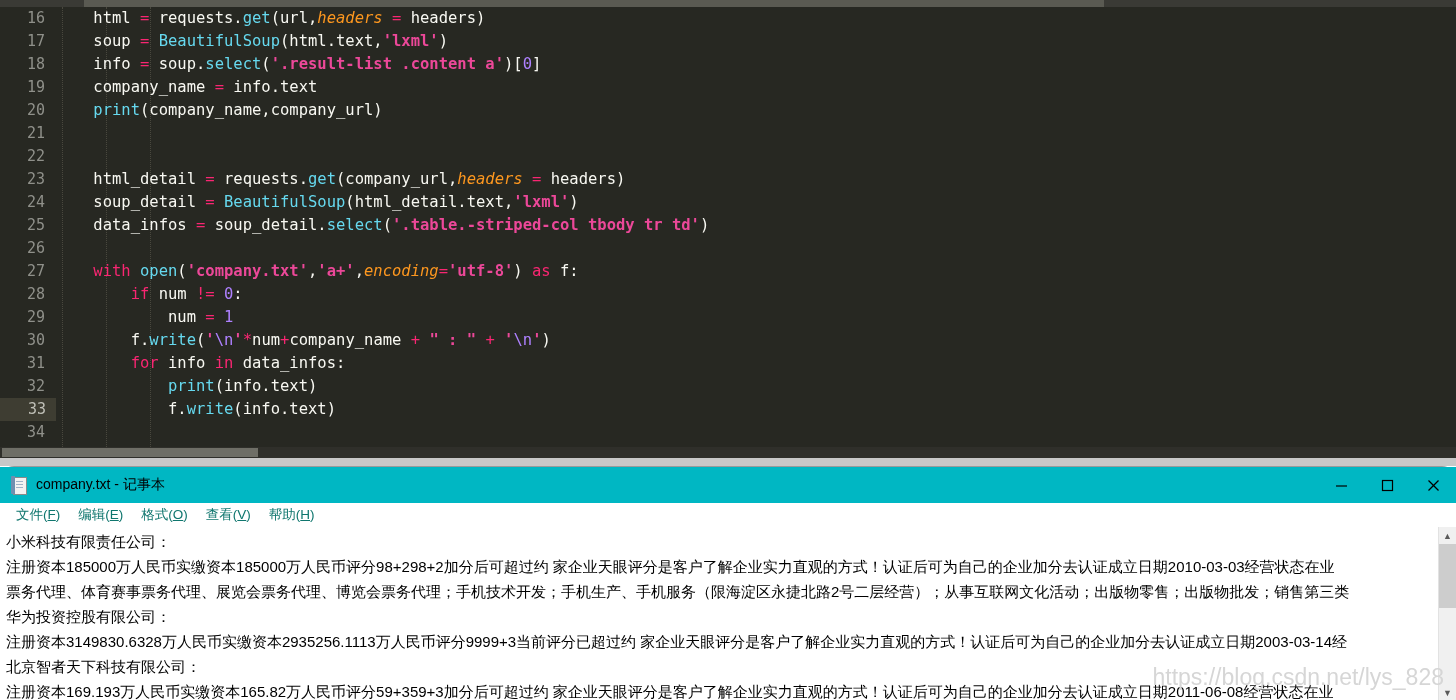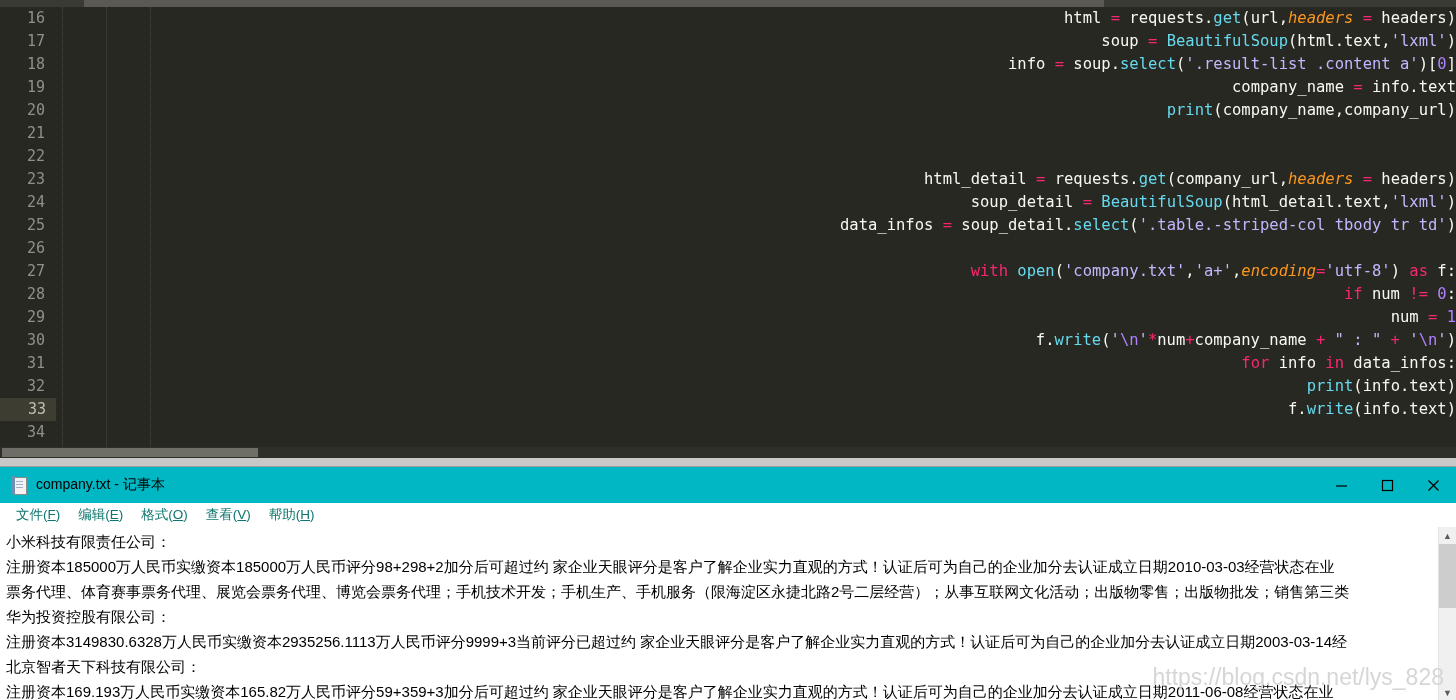--- a/index.html
+++ b/index.html
@@ -87,21 +87,20 @@
   .ig3 { left: 94px; }
   .code-lines .cl {
     height: 23px;
     line-height: 23px;
     font-family: "DejaVu Sans Mono", monospace;
     font-size: 15.5px;
     white-space: pre;
     color: #f8f8f2;
     position: relative;
     z-index: 2;
-    text-align: right;
   }
   .editor-botscroll {
     position: absolute;
     left: 0; top: 447px;
     width: 1456px;
     height: 11px;
     background: #2f2f2a;
   }
   .editor-botscroll .thumb {
     position: absolute;
@@ -115,35 +114,36 @@
     left: 0; top: 458px;
     width: 1456px;
     height: 8px;
     background: #c8c8c8;
   }
 
   
   .k  { color: #f92672; }  
   .fn { color: #66d9ef; }  
   .cls{ color: #66d9ef; }  
-  .s  { color: #c4b5fd; }  
+  .s  { color: #ec4899; font-weight: bold; }  
   .n  { color: #ae81ff; }  
   .p  { color: #fd971f; font-style: italic; }  
   .pl { color: #f8f8f2; }  
   .esc{ color: #ae81ff; }
 
   
   .notepad {
     position: absolute;
     left: 0; top: 466px;
     width: 1456px;
     height: 234px;
     background: #ffffff;
     border-top: 1px solid #9a9a9a;
     box-sizing: border-box;
+    border-radius: 14px;
   }
   .np-titlebar {
     position: relative;
     height: 36px;
     background: #00b7c3;
     display: flex;
     align-items: center;
   }
   .np-icon {
     width: 16px; height: 18px;

